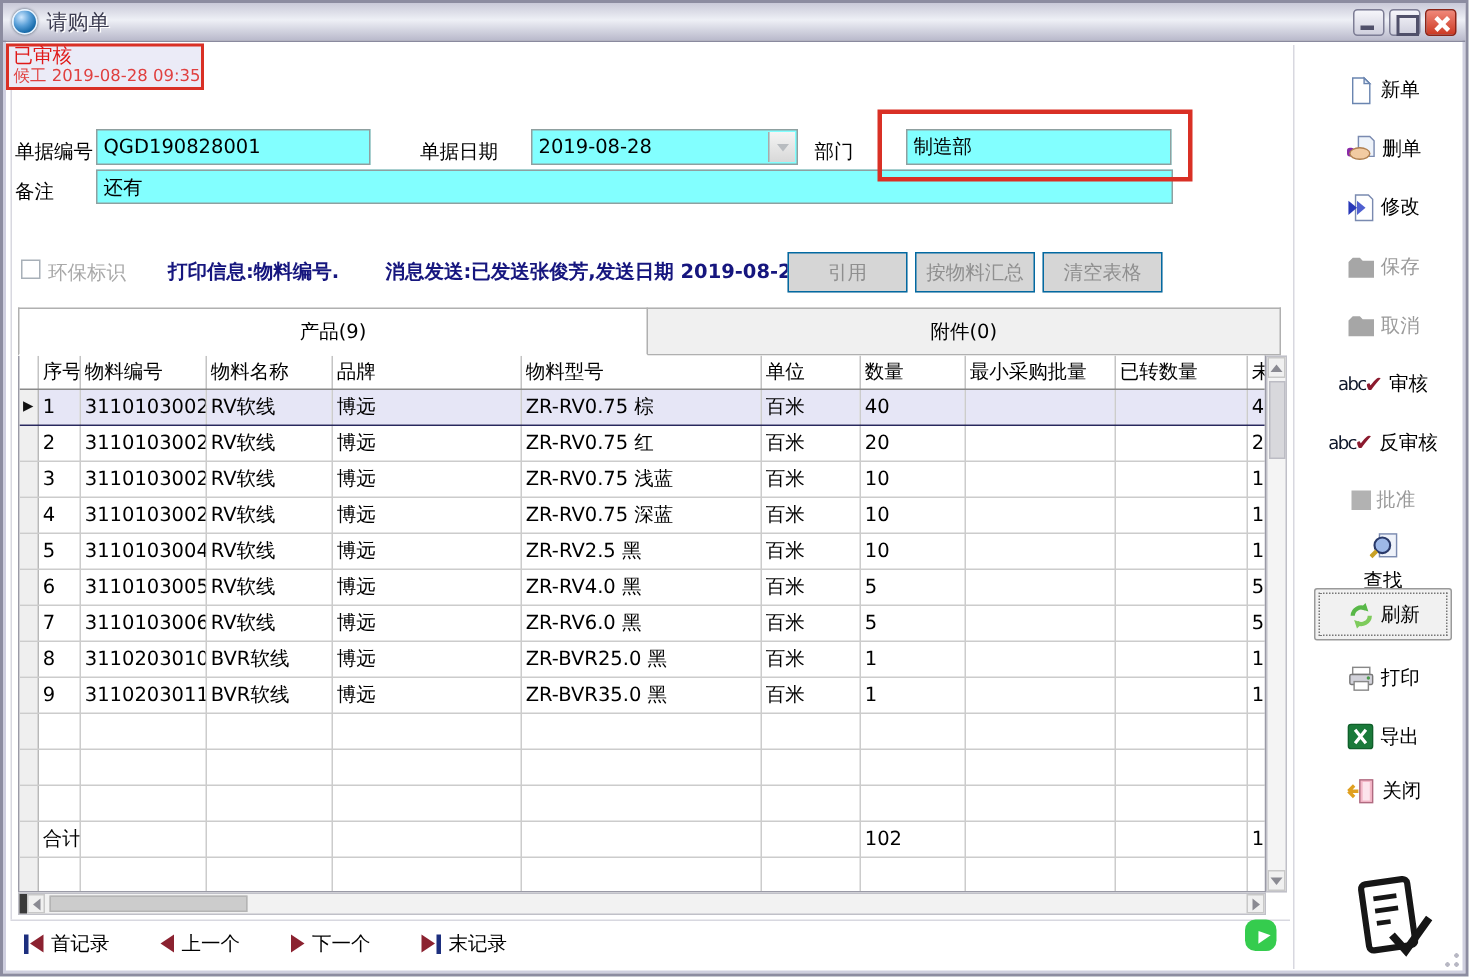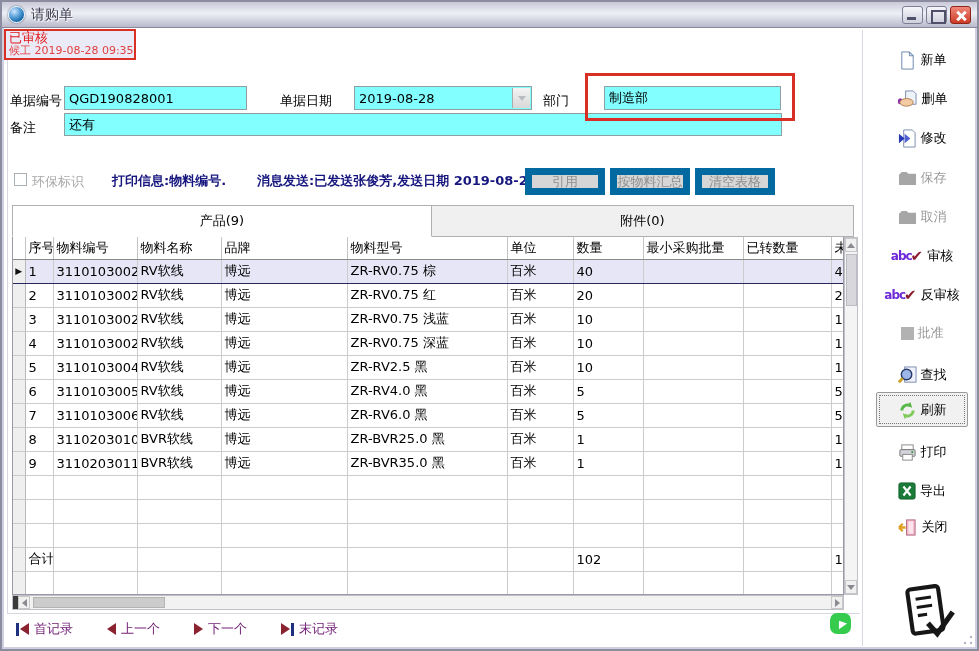--- a/index.html
+++ b/index.html
@@ -38,21 +38,21 @@
     background:linear-gradient(#f4f4f4,#d8d8d8); border-left:1px solid #aaa;
     display:flex; align-items:center; justify-content:center; }
   .combo-btn::after { content:""; width:0; height:0; border-left:4px solid transparent;
     border-right:4px solid transparent; border-top:5px solid #b8bcc0; }
   .redbox { position:absolute; border:3px solid #d93025; pointer-events:none; z-index:5; }
 
   
   .chk { position:absolute; width:13px; height:13px; background:#fff; border:1px solid #a8b0b8; }
   .eco { color:#a8a8a8; }
   .navy { color:#16167e; font-weight:bold; }
-  .gbtn { position:absolute; width:80px; height:27px; background:#d6d6d6; border:7px solid #0369a1;
+  .gbtn { position:absolute; width:80px; height:27px; background:#d6d6d6; border:1px solid #0369a1;
     color:#8f8f8f; font-size:13px; display:flex; align-items:center; justify-content:center; }
 
   
   .tab { position:absolute; top:203px; height:32px; font-size:13px; display:flex;
     align-items:center; justify-content:center; border:1px solid #b0b0b0; }
   .tab.active { background:#ffffff; border-bottom:1px solid #ffffff; z-index:2; }
   .tab.inactive { background:#f0f0f0; border-left:none; }
 
   
   .grid-wrap { position:absolute; left:10px; top:235px; width:832px; height:358px;
@@ -84,33 +84,33 @@
   .hthumb { position:absolute; left:20px; top:1px; width:132px; height:11px; background:#cccccc; border:1px solid #b4b4b4; }
 
   
   .side-sep { position:absolute; left:860px; top:28px; width:1px; height:616px; background:#d8d8e0; }
   .side-btn { position:absolute; left:868px; width:104px; height:24px; display:flex;
     align-items:center; justify-content:center; gap:4px; font-size:13px; color:#000; cursor:pointer; }
   .side-btn.disabled { color:#9a9a9a; cursor:default; }
   .side-btn svg { flex:none; }
   .refresh-box { position:absolute; left:874px; top:390px; width:92px; height:35px;
     background:#f1f1f1; border:1px solid #9a9a9a; border-radius:2px; outline:1px dotted #777; outline-offset:-4px; }
-  .abc-ic { font-size:12px; font-weight:bold; color:#6d28d9; letter-spacing:-1px; }
+  .abc-ic { font-size:12px; font-weight:normal; color:#0f172a; letter-spacing:-1px; }
   .check-ic { color:#8b1a2e; font-size:15px; font-weight:bold; margin-left:-5px; }
   .gray-square { width:13px; height:13px; background:#b2b2b2; }
   .logo { position:absolute; left:896px; top:580px; }
   .grip { position:absolute; right:4px; bottom:4px; width:10px; height:10px;
     background:
       radial-gradient(circle at 8px 2px,#b8b8c4 1.4px,transparent 1.6px),
       radial-gradient(circle at 8px 8px,#b8b8c4 1.4px,transparent 1.6px),
       radial-gradient(circle at 2px 8px,#b8b8c4 1.4px,transparent 1.6px); }
 
   
   .navbar { position:absolute; left:14px; top:618px; display:flex; gap:34px; }
-  .nav-item { display:flex; align-items:center; gap:5px; font-size:13px; color:#701a75; cursor:pointer; }
+  .nav-item { display:flex; align-items:center; gap:5px; font-size:13px; color:#000000; cursor:pointer; }
   .nav-ic { display:flex; align-items:center; gap:1px; }
   .ntri-l { width:0;height:0;border-top:6px solid transparent;border-bottom:6px solid transparent;border-right:9px solid #8b2230; }
   .ntri-r { width:0;height:0;border-top:6px solid transparent;border-bottom:6px solid transparent;border-left:9px solid #8b2230; }
   .nbar { width:3px; height:13px; background:#1d2f7e; }
 
   .panel-edge-l { position:absolute; left:5px; top:58px; width:1px; height:553px; background:#d8d8e0; }
   .panel-edge-b { position:absolute; left:5px; top:611px; width:853px; height:1px; background:#d8d8e0; }
 
   .green-badge { position:absolute; left:828px; top:611px; width:21px; height:21px; border-radius:7px;
     background:#35cc4e; display:flex; align-items:center; justify-content:center; }
@@ -448,21 +448,21 @@
   </div>
   <div class="side-btn" style="top:281px;">
     <span class="abc-ic">abc</span>
       <span class="check-ic">✔</span>
     <span>反审核</span>
   </div>
   <div class="side-btn disabled" style="top:319px;">
     <span class="gray-square"></span>
     <span>批准</span>
   </div>
-  <div class="side-btn" style="top:361px;">
+  <div class="side-btn" style="top:361px;flex-direction:column;">
     <svg width="19" height="19" viewBox="0 0 20 20">
         <rect x="7" y="1" width="12" height="16" fill="#eef2fa" stroke="#7a8ab0"></rect>
         <circle cx="9" cy="9" r="5.5" fill="#9db8e8" stroke="#2a3a6a" stroke-width="1.5"></circle>
         <path d="M5 13L1 17" stroke="#c9a227" stroke-width="3"></path>
       </svg>
     <span>查找</span>
   </div>
   <div class="refresh-box"></div>
   <div class="side-btn" style="top:396px;">
     <svg width="19" height="19" viewBox="0 0 20 20">

